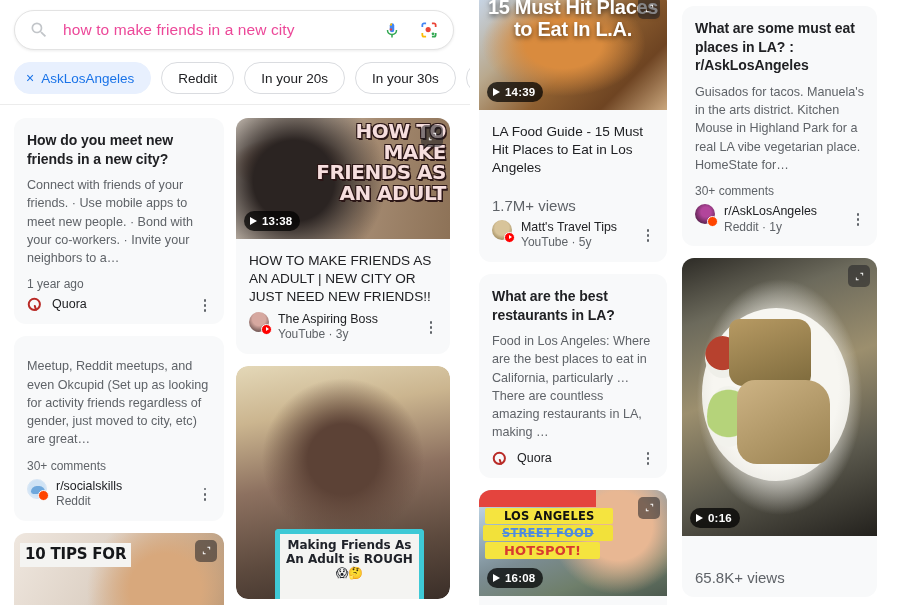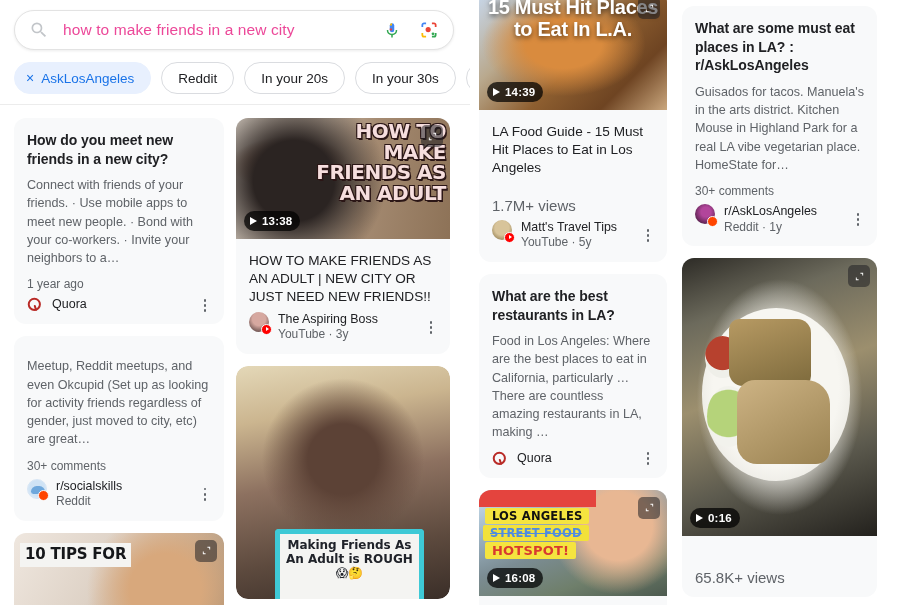--- a/index.html
+++ b/index.html
@@ -172,21 +172,21 @@
     font-family:"Liberation Sans", sans-serif; font-weight:700; font-size:20px;
     line-height:1.12; color:#fff; letter-spacing:-.3px;
     text-shadow:0 2px 5px rgba(0,0,0,.6);
   }
   .t-street { background:
       radial-gradient(circle at 74% 34%, #e8b793 0 22%, rgba(232,183,147,0) 44%),
       linear-gradient(160deg,#cfe3f2 0%,#9fb6c6 25%,#7b8c93 50%,#6f7f6b 75%,#4c5a4f 100%); }
   .t-street .b1 { position:absolute; left:0; top:0; width:62%; height:16%; background:#e4443e; }
   .t-street .l1, .t-street .l2, .t-street .l3 {
     position:absolute; font-family:"DejaVu Sans", sans-serif; font-weight:700;
-    color:#111; font-size:11.5px; letter-spacing:.2px; padding:1px 7px; border-radius:2px;
+    color:#111; font-size:11.5px; letter-spacing:.2px; padding:1px 19px; border-radius:2px;
   }
   .t-street .l1 { left:6px; top:17%; background:#f5e43f; }
   .t-street .l2 { left:4px; top:33%; background:#f2e13a; color:#4f8be0; text-decoration:line-through; }
   .t-street .l3 { left:6px; top:49%; background:#f5e43f; color:#d83b2f; font-size:13px; }
 
   .t-wrap { background:
       radial-gradient(ellipse at 50% 50%, #f2f1ec 0 33%, rgba(242,241,236,0) 60%),
       linear-gradient(160deg,#2d2b26 0%,#6c6a5c 20%,#9c8f6e 45%,#5c5a4e 72%,#23211d 100%); }
   .t-wrap .plate {
     position:absolute; left:10%; top:18%; width:76%; height:62%;

